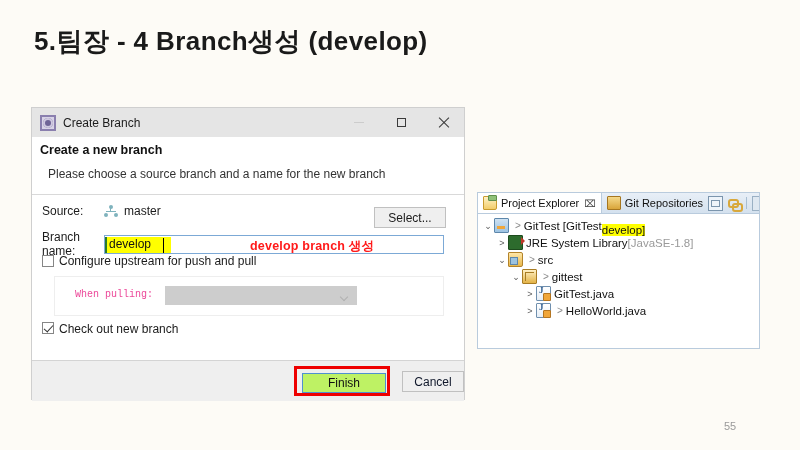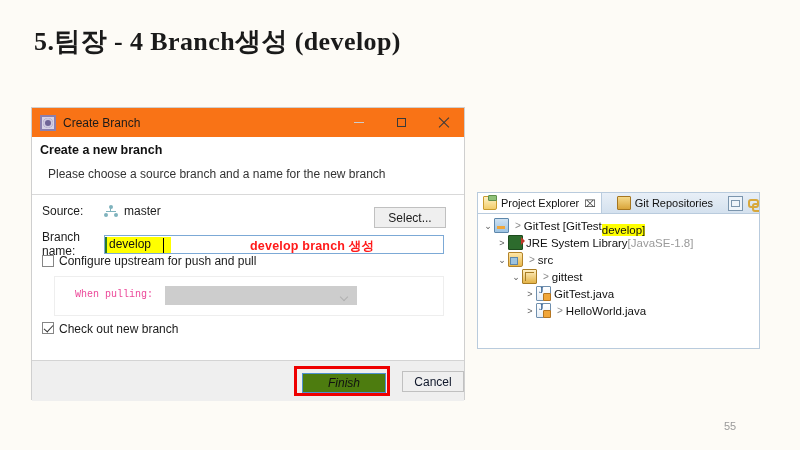--- a/index.html
+++ b/index.html
@@ -17,21 +17,20 @@
 
   
   #slide-title {
     position: absolute;
     left: 34px; top: 24px;
     font-size: 26px;
     font-weight: bold;
     color: #1a1a1a;
     letter-spacing: 0.4px;
     white-space: nowrap;
-    font-family: Liberation Serif, serif;
   }
 
   
   #page-number {
     position: absolute;
     left: 724px; top: 420px;
     font-size: 11px;
     color: #9a9a9a;
   }
 
@@ -40,21 +39,21 @@
     position: absolute;
     left: 31px; top: 107px;
     width: 434px; height: 293px;
     background: #ffffff;
     border: 1px solid #cfcfcf;
     box-sizing: border-box;
   }
   #dialog-titlebar {
     position: relative;
     height: 29px;
-    background: #f97316;
+    background: #e5e5e5;
     display: flex;
     align-items: center;
   }
   .dlg-icon {
     width: 16px; height: 16px;
     margin-left: 8px;
     position: relative;
     flex: 0 0 auto;
   }
   .dlg-icon .outer {
@@ -299,24 +298,24 @@
     left: 262px; top: 5px;
     width: 96px; height: 30px;
     border: 3px solid #ee0000;
     box-sizing: border-box;
   }
   #finish-button {
     position: absolute;
     left: 5px; top: 4px;
     width: 84px; height: 20px;
     border: 1px solid #4f90d0;
-    background: #4d7c0f;
+    background: #bef264;
     box-sizing: border-box;
     display: flex; align-items: center; justify-content: center;
-    font-size: 12px; color: #111111; font-style: italic;
+    font-size: 12px; color: #111111;
   }
   #cancel-button {
     position: absolute;
     left: 370px; top: 10px;
     width: 62px; height: 21px;
     border: 1px solid #c0c0c0;
     background: #efefef;
     box-sizing: border-box;
     display: flex; align-items: center; justify-content: center;
     font-size: 12px; color: #0f172a;
@@ -332,21 +331,20 @@
     box-sizing: border-box;
     overflow: hidden;
   }
   #explorer-tabs {
     position: relative;
     height: 20px;
     background: linear-gradient(#e8eff7, #d4e1ee);
     display: flex;
     align-items: center;
     border-bottom: 1px solid #b9cbdd;
-    gap: 10px;
   }
   .exp-tab {
     display: flex; align-items: center;
     height: 20px;
     padding: 0 5px;
     font-size: 11px;
     color: #111111;
     white-space: nowrap;
   }
   .exp-tab.active {

